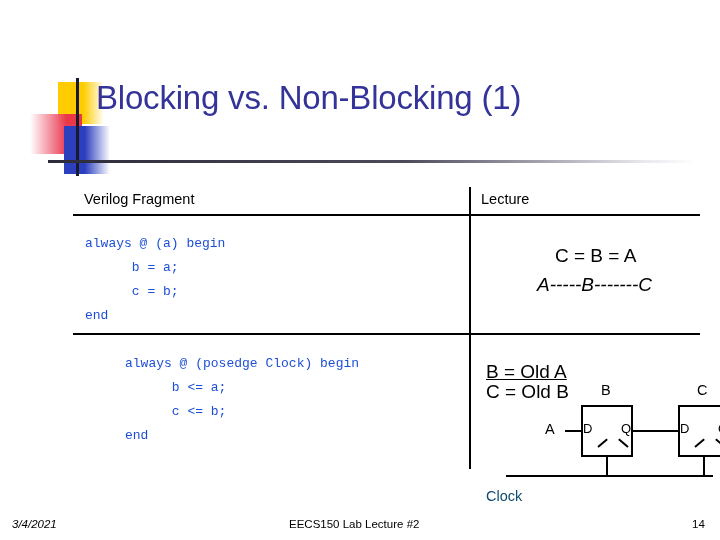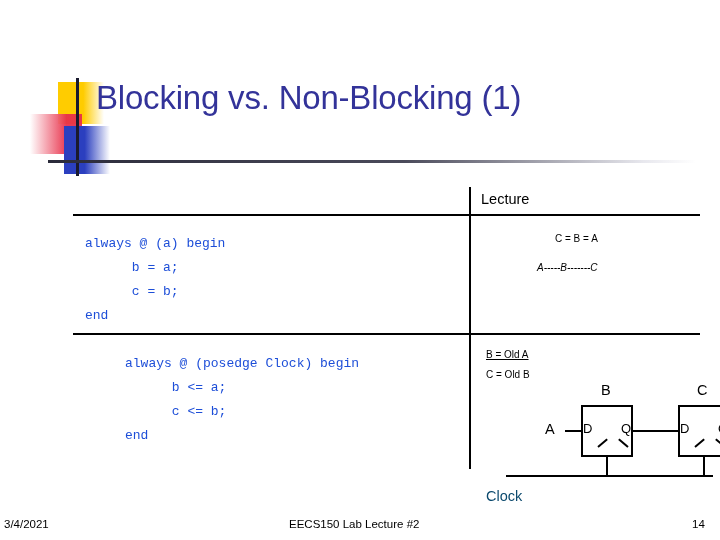--- a/index.html
+++ b/index.html
@@ -124,23 +124,24 @@
     line-height: 24px;
     white-space: pre;
     color: #1d4ed8;
   }
   #code-blocking     { left: 12px; top: 45px; }
   #code-nonblocking  { left: 12px; top: 165px; margin-left: 40px; }
 
   
   .result-line {
     position: absolute;
-    font-size: 10px;
+    font-size: 19px;
     color: #000000;
     white-space: pre;
+    margin-top: 12px;
   }
   #res1-eq   { left: 482px; top: 46px; }
   #res1-flow { left: 464px; top: 75px; font-style: italic; }
 
   
   #res2-b { left: 413px; top: 162px; text-decoration: underline; }
   #res2-c { left: 413px; top: 182px; }
 
   
   #ff-diagram {
@@ -236,21 +237,21 @@
     color: #0c4a6e;
   }
 
   
   .footer-text {
     position: absolute;
     top: 518px;
     font-size: 11.5px;
     color: #000000;
   }
-  #footer-date   { left: 4px; }
+  #footer-date   { left: 12px; font-style: italic; }
   #footer-center { left: 289px; text-align: center; }
   #footer-page   { left: 692px; text-align: center; }
 </style>
 </head>
 <body>
 
 <div id="title-decoration">
   <div class="deco-sq deco-yellow"></div>
   <div class="deco-sq deco-red"></div>
   <div class="deco-sq deco-blue"></div>
@@ -258,20 +259,21 @@
 </div>
 <div id="title-rule"></div>
 <div id="slide-title">Blocking vs. Non-Blocking (1)</div>
 
 <div id="content-table">
 
   <div id="col-divider"></div>
   <div id="header-rule"></div>
   <div id="row-rule"></div>
 
+  <div class="col-head" id="head-verilog">Verilog Fragment</div>
   <div class="col-head" id="head-result">Lecture</div>
 
   <div class="code-block" id="code-blocking">always @ (a) begin
       b = a;
       c = b;
 end</div>
 
   <div class="code-block" id="code-nonblocking">always @ (posedge Clock) begin
       b &lt;= a;
       c &lt;= b;

